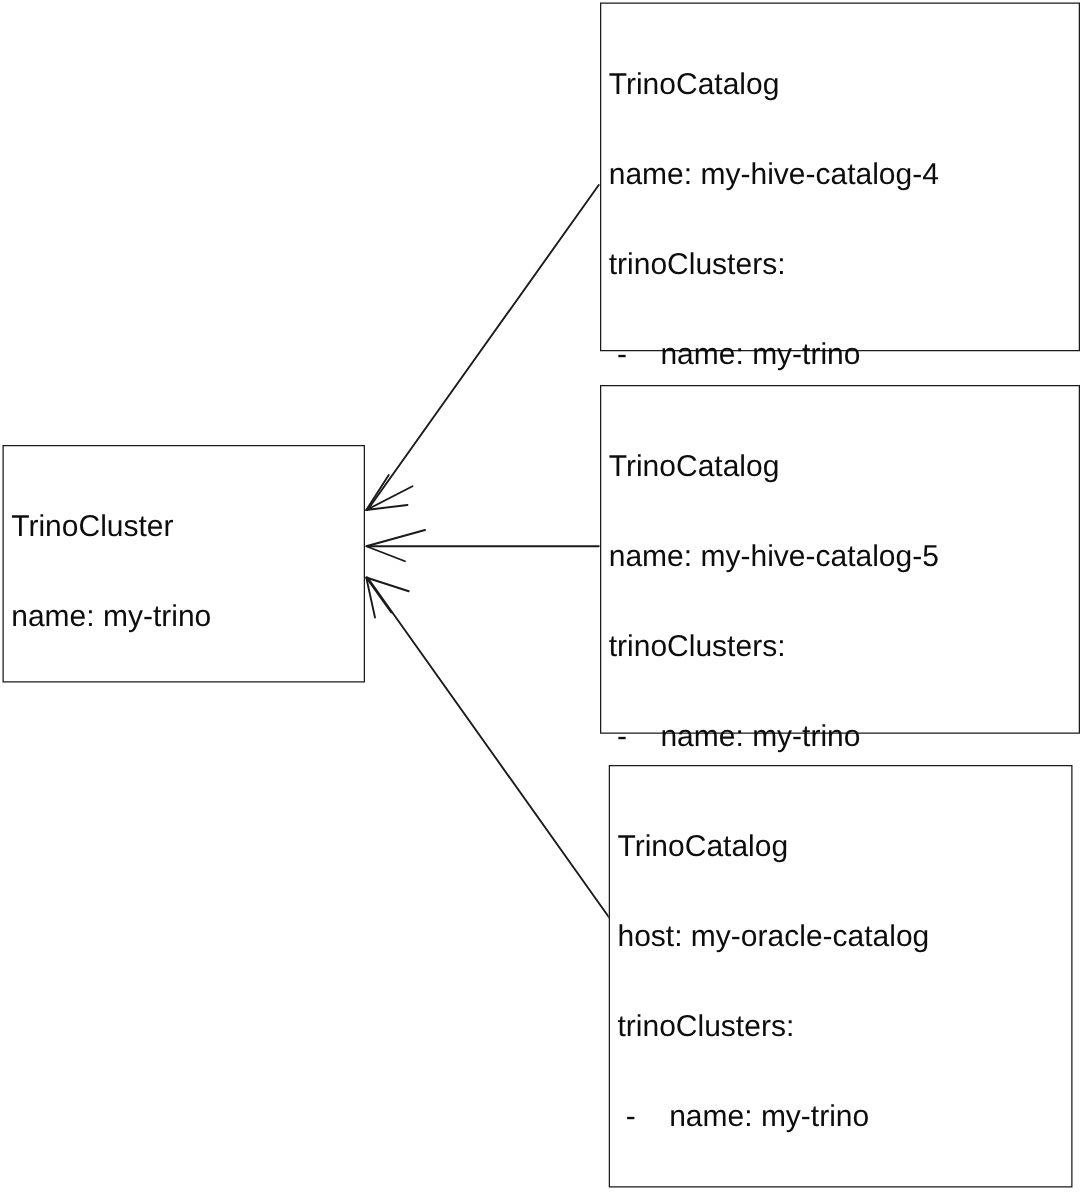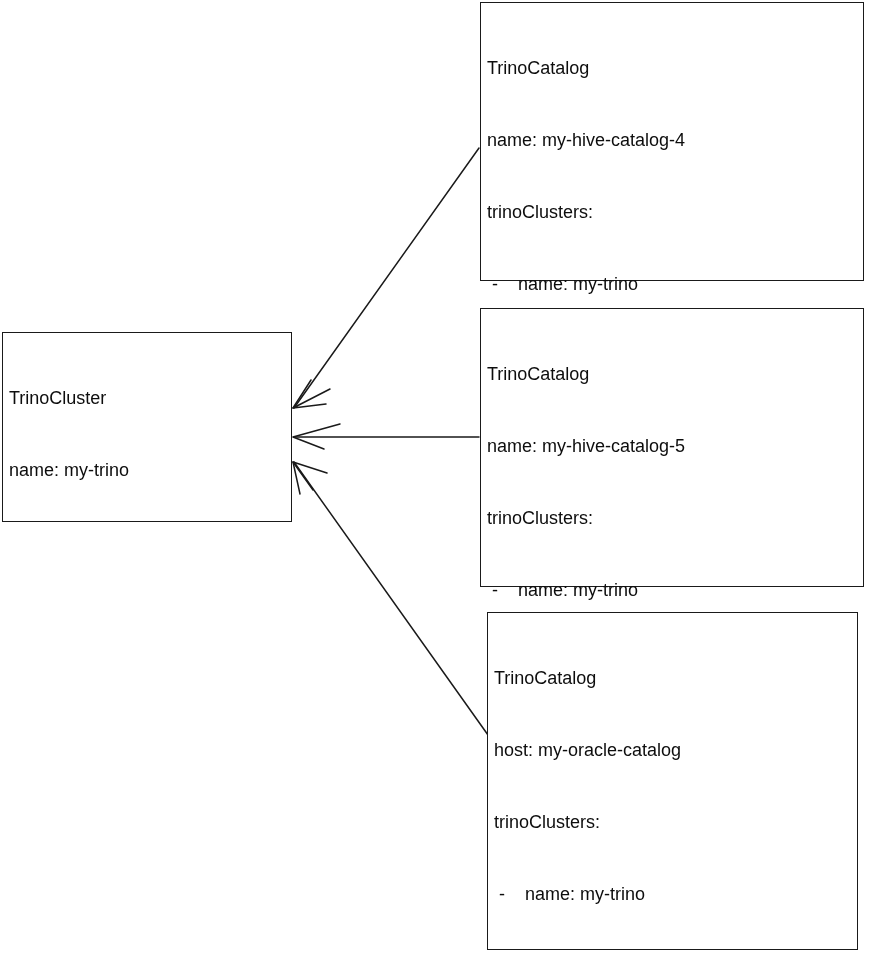--- a/index.html
+++ b/index.html
@@ -37,27 +37,27 @@
     left: 6px;
     top: 5px;
     right: 4px;
     font-size: 19px;
     line-height: 24px;
     color: #0d0d0d;
     white-space: pre;
   }
   .node-line {
     white-space: pre;
-    font-size: 18px;
+    font-size: 24px;
     line-height: 24px;
     color: #0d0d0d;
   }
   #node-trino-cluster {
     left: 2px;
-    top: 332px;
+    top: 356px;
     width: 290px;
     height: 190px;
   }
   #node-catalog-hive-1 {
     left: 480px;
     top: 2px;
     width: 384px;
     height: 279px;
   }
   #node-catalog-hive-2 {

